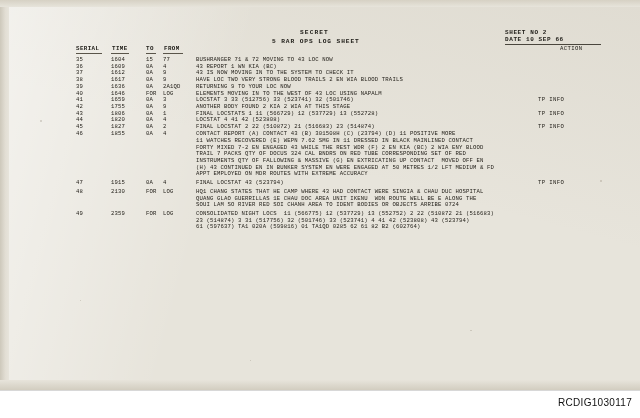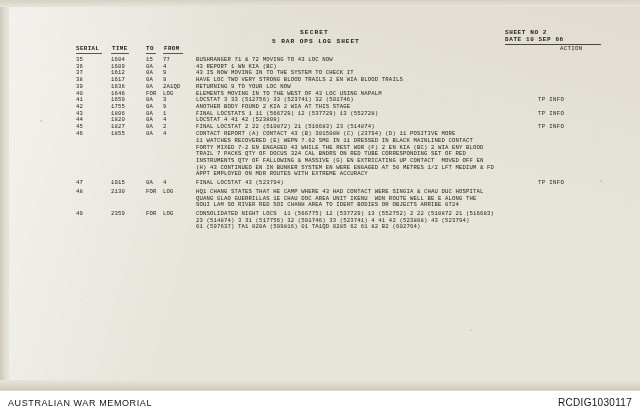--- a/index.html
+++ b/index.html
@@ -290,17 +290,16 @@
         <div class="cell time" style="top: 210.9px;">2359</div>
         <div class="cell to" style="top: 210.9px;">FOR</div>
         <div class="cell from" style="top: 210.9px;">LOG</div>
         <div class="cell body" style="top: 210.9px;">CONSOLIDATED NIGHT LOCS  11 (566775) 12 (537729) 13 (552752) 2 22 (510872 21 (516683)</div>
         <div class="cell body" style="top: 217.6px;">23 (514874) 3 31 (517756) 32 (501746) 33 (523741) 4 41 42 (523808) 43 (523794)</div>
         <div class="cell body" style="top: 224.3px;">61 (597637) TA1 020A (599816) 01 TA1QD 0285 62 61 82 B2 (602764)</div>
       </div>
   </div>
 
   <div class="footer">
-    <div class="footer-label">AUSTRALIAN WAR MEMORIAL</div>
     <div class="footer-id">RCDIG1030117</div>
   </div>
 
 </div>
 
 </body></html>

